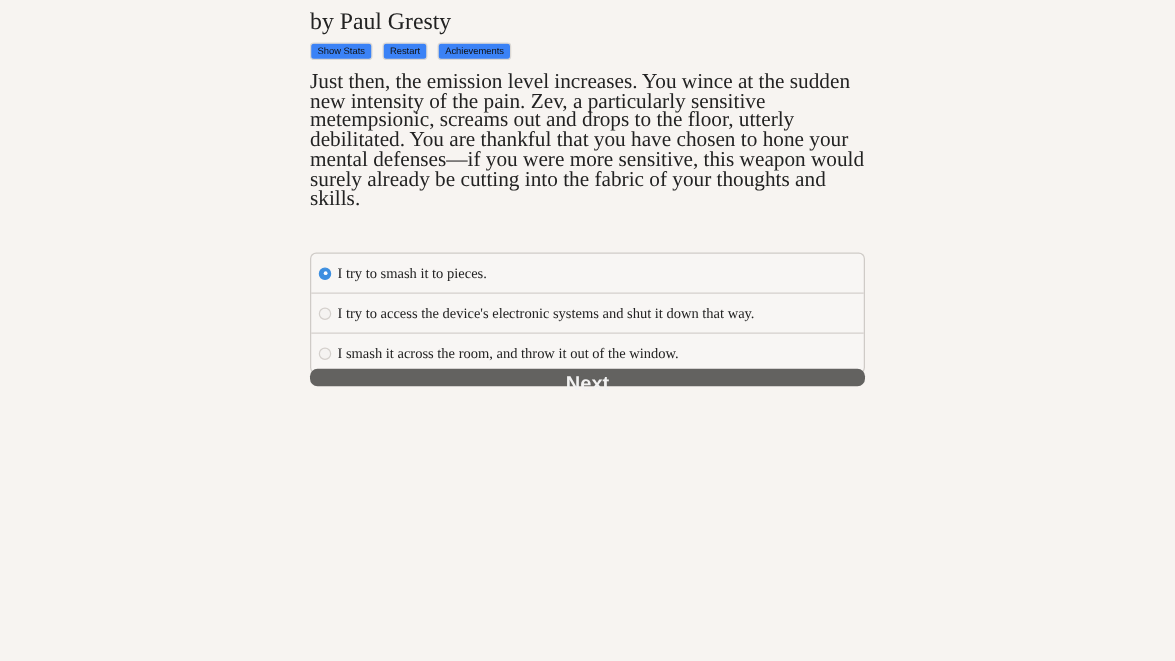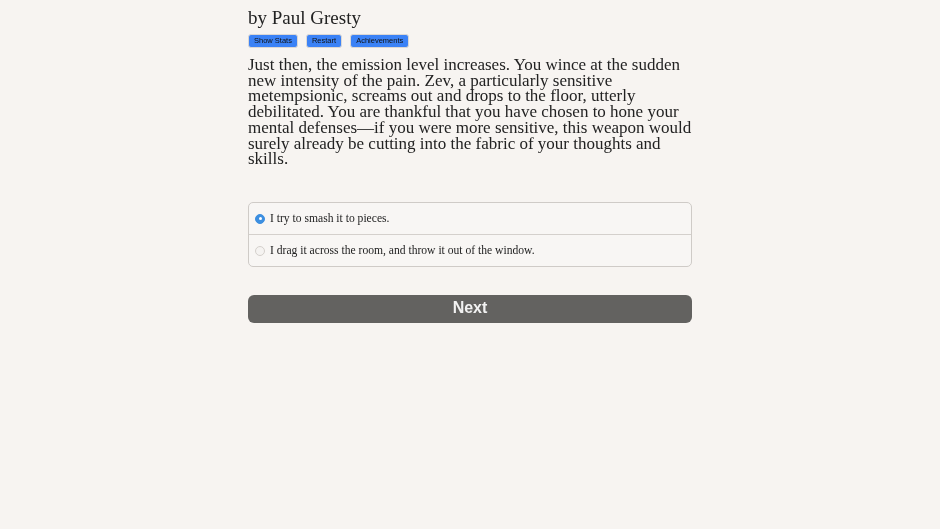--- a/index.html
+++ b/index.html
@@ -23,21 +23,21 @@
     .choices {
       position: absolute; top: 165px; left: 0; width: 442px;
       border: 1px solid #cfcbc7; border-radius: 5px; background: #f8f6f4; margin-top: 37px;
     }
     .choice { height: 31px; display: flex; align-items: center; padding-left: 6px; font-size: 11.6px; border-top: 1px solid #d4d0cc; cursor: pointer; }
     .choice:first-child { border-top: none; }
     .radio { width: 8px; height: 8px; border-radius: 50%; border: 1px solid #d4d0cc; background: #f5f3f1; margin-right: 5px; flex: none; }
     .radio.checked { background: #3d8fe0; border-color: #3d8fe0; box-shadow: inset 0 0 0 2px #3d8fe0; position: relative; }
     .radio.checked::after { content: ""; position: absolute; left: 2.5px; top: 2.5px; width: 3px; height: 3px; border-radius: 50%; background: #fff; }
     .next {
-      position: absolute; top: 295px; left: 0; width: 444px; height: 28px;
+      position: absolute; top: 295px; left: 0; width: 444px; height: 14px;
       background: #636260; color: #f2f2f2; border-radius: 6px;
       font-family: "Liberation Sans", "DejaVu Sans", sans-serif;
       font-weight: bold; font-size: 16px; line-height: 26px; text-align: center; cursor: pointer;
     }
   </style>
 </head>
 <body>
 
 <div class="page">
   <div class="byline">by Paul Gresty</div>
@@ -52,18 +52,22 @@
     <p>Just then, the emission level increases. You wince at the sudden new intensity of the pain. Zev, a particularly sensitive metempsionic, screams out and drops to the floor, utterly debilitated. You are thankful that you have chosen to hone your mental defenses—if you were more sensitive, this weapon would surely already be cutting into the fabric of your thoughts and skills.</p>
   </div>
 
   <div class="choices">
     <div class="choice">
       <span class="radio checked"></span>
       <span>I try to smash it to pieces.</span>
     </div>
     <div class="choice">
       <span class="radio"></span>
-      <span>I drag it across the room, and throw it out of the window.</span>
+      <span>I try to access the device's electronic systems and shut it down that way.</span>
+    </div>
+    <div class="choice">
+      <span class="radio"></span>
+      <span>I smash it across the room, and throw it out of the window.</span>
     </div>
   </div>
 
   <div class="next">Next</div>
 </div>
 
 </body></html>

